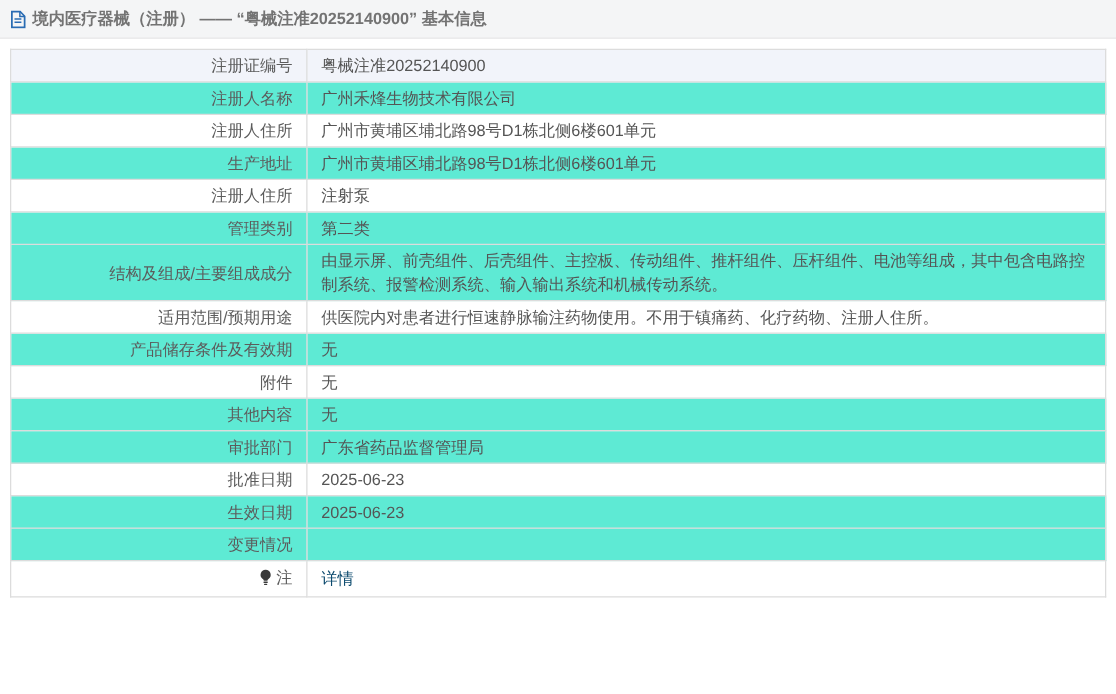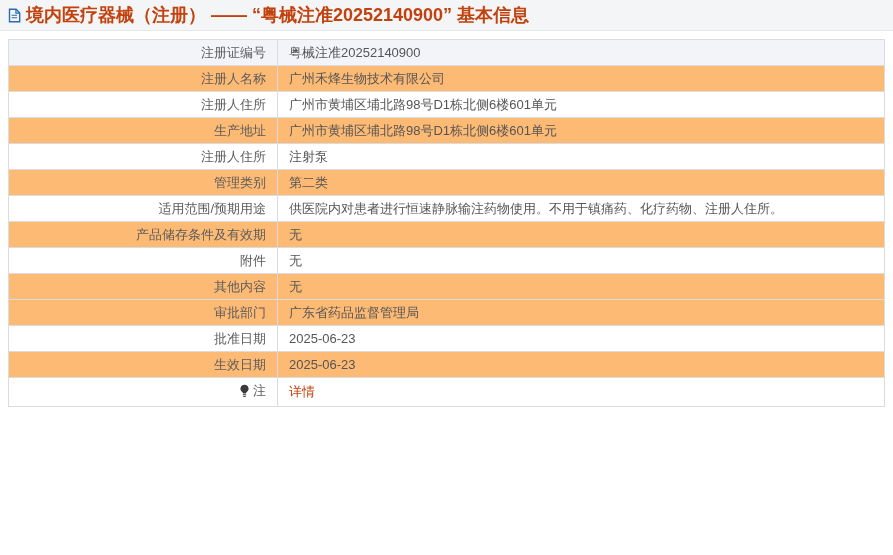--- a/index.html
+++ b/index.html
@@ -18,51 +18,51 @@
     height: 31px;
     display: flex;
     align-items: center;
     gap: 5px;
     background: #f4f5f6;
     border-bottom: 1px solid #e8e8e8;
     padding: 0 8px;
   }
   .doc-icon { flex: 0 0 auto; display: inline-flex; margin-top: 1px; }
   .header-title {
-    color: #c2410c;
-    font-size: 18px;
+    color: #737373;
+    font-size: 13px;
     font-weight: bold;
     white-space: nowrap;
   }
   table.info {
     border-collapse: collapse;
     table-layout: fixed;
     width: 877px;
     margin: 8px 8px 0 8px;
   }
   table.info td {
     border: 1px solid #dcdcdc;
     font-size: 13px;
     line-height: 19px;
     padding: 3px 11px;
     vertical-align: middle;
     word-break: break-all;
   }
   td.cell-label {
-    width: 269px;
+    width: 237px;
     text-align: right;
     color: #5c5c5c;
     white-space: nowrap;
   }
   td.cell-value { color: #555555; text-align: left; }
   tr.row-first td { background: #f2f4fa; }
-  tr.row-gray  td { background: #fdba74; }
+  tr.row-gray  td { background: #5eead4; }
   tr.row-white td { background: #ffffff; }
   .label-inner { display: inline-flex; align-items: center; gap: 3px; }
-  a.detail-link { color: #c2410c; text-decoration: none; cursor: pointer; }
+  a.detail-link { color: #0c4a6e; text-decoration: none; cursor: pointer; }
 </style>
 </head>
 <body>
 
 <div class="page">
 
   <div class="header-bar">
     <span class="doc-icon">
       <svg width="13" height="15" viewBox="0 0 13 15">
         <path d="M1.5 1.2h6.6l3.6 3.8v8.8H1.5z" fill="none" stroke="#2a6cb3" stroke-width="1.4"></path>
@@ -104,20 +104,26 @@
               <span>注册人住所</span>
             </span></td>
           <td class="cell-value">注射泵</td>
         </tr>
         <tr class="row-gray">
           <td class="cell-label"><span class="label-inner">
               <span>管理类别</span>
             </span></td>
           <td class="cell-value">第二类</td>
         </tr>
+        <tr class="row-gray">
+          <td class="cell-label"><span class="label-inner">
+              <span>结构及组成/主要组成成分</span>
+            </span></td>
+          <td class="cell-value">由显示屏、前壳组件、后壳组件、主控板、传动组件、推杆组件、压杆组件、电池等组成，其中包含电路控制系统、报警检测系统、输入输出系统和机械传动系统。</td>
+        </tr>
         <tr class="row-white">
           <td class="cell-label"><span class="label-inner">
               <span>适用范围/预期用途</span>
             </span></td>
           <td class="cell-value">供医院内对患者进行恒速静脉输注药物使用。不用于镇痛药、化疗药物、注册人住所。</td>
         </tr>
         <tr class="row-gray">
           <td class="cell-label"><span class="label-inner">
               <span>产品储存条件及有效期</span>
             </span></td>
@@ -146,20 +152,26 @@
               <span>批准日期</span>
             </span></td>
           <td class="cell-value">2025-06-23</td>
         </tr>
         <tr class="row-gray">
           <td class="cell-label"><span class="label-inner">
               <span>生效日期</span>
             </span></td>
           <td class="cell-value">2025-06-23</td>
         </tr>
+        <tr class="row-gray">
+          <td class="cell-label"><span class="label-inner">
+              <span>变更情况</span>
+            </span></td>
+          <td class="cell-value"></td>
+        </tr>
         <tr class="row-white">
           <td class="cell-label"><span class="label-inner">
               <span style="display: inline-flex;">
                 <svg width="11" height="14" viewBox="0 0 11 14">
                   <path d="M5.5 0.8a4 4 0 0 0-2.3 7.3c.5.4.9.9.9 1.4h2.8c0-.5.4-1 .9-1.4A4 4 0 0 0 5.5 0.8z" fill="#3a3a3a"></path>
                   <rect x="3.7" y="10.2" width="3.6" height="1.1" rx="0.55" fill="#3a3a3a"></rect>
                   <rect x="4.2" y="12" width="2.6" height="1" rx="0.5" fill="#3a3a3a"></rect>
                 </svg>
               </span>
               <span>注</span>

